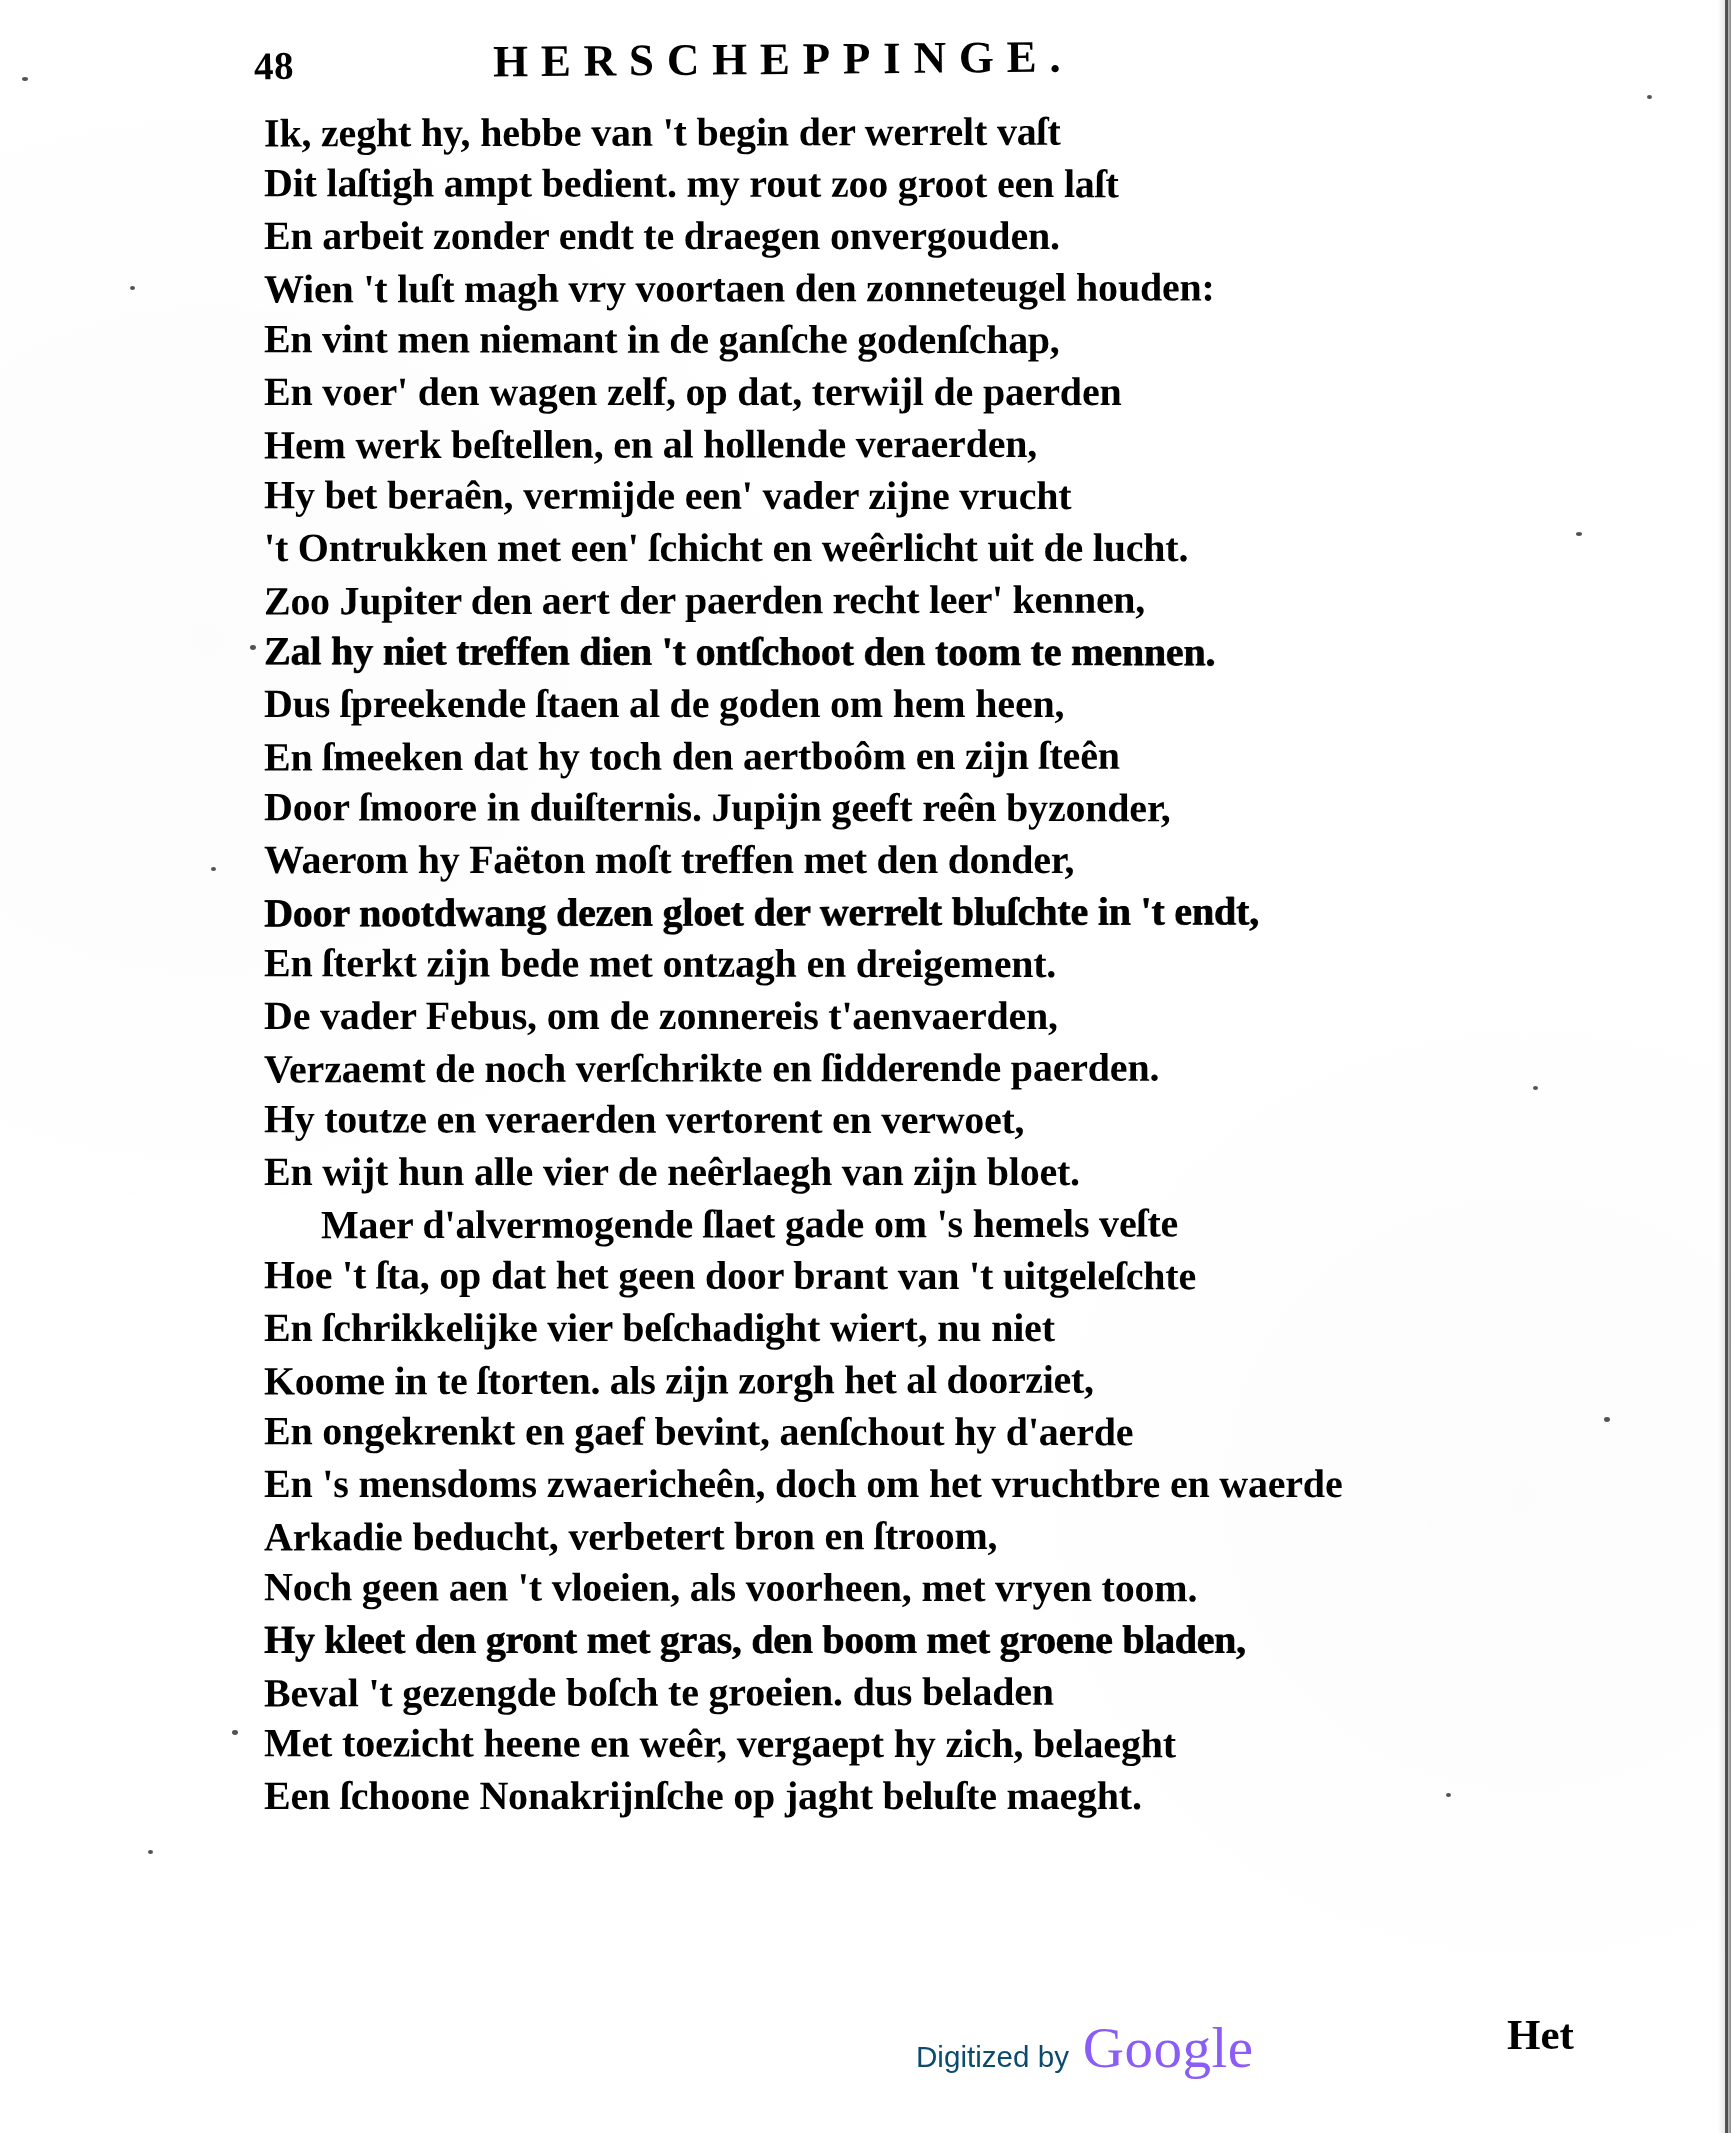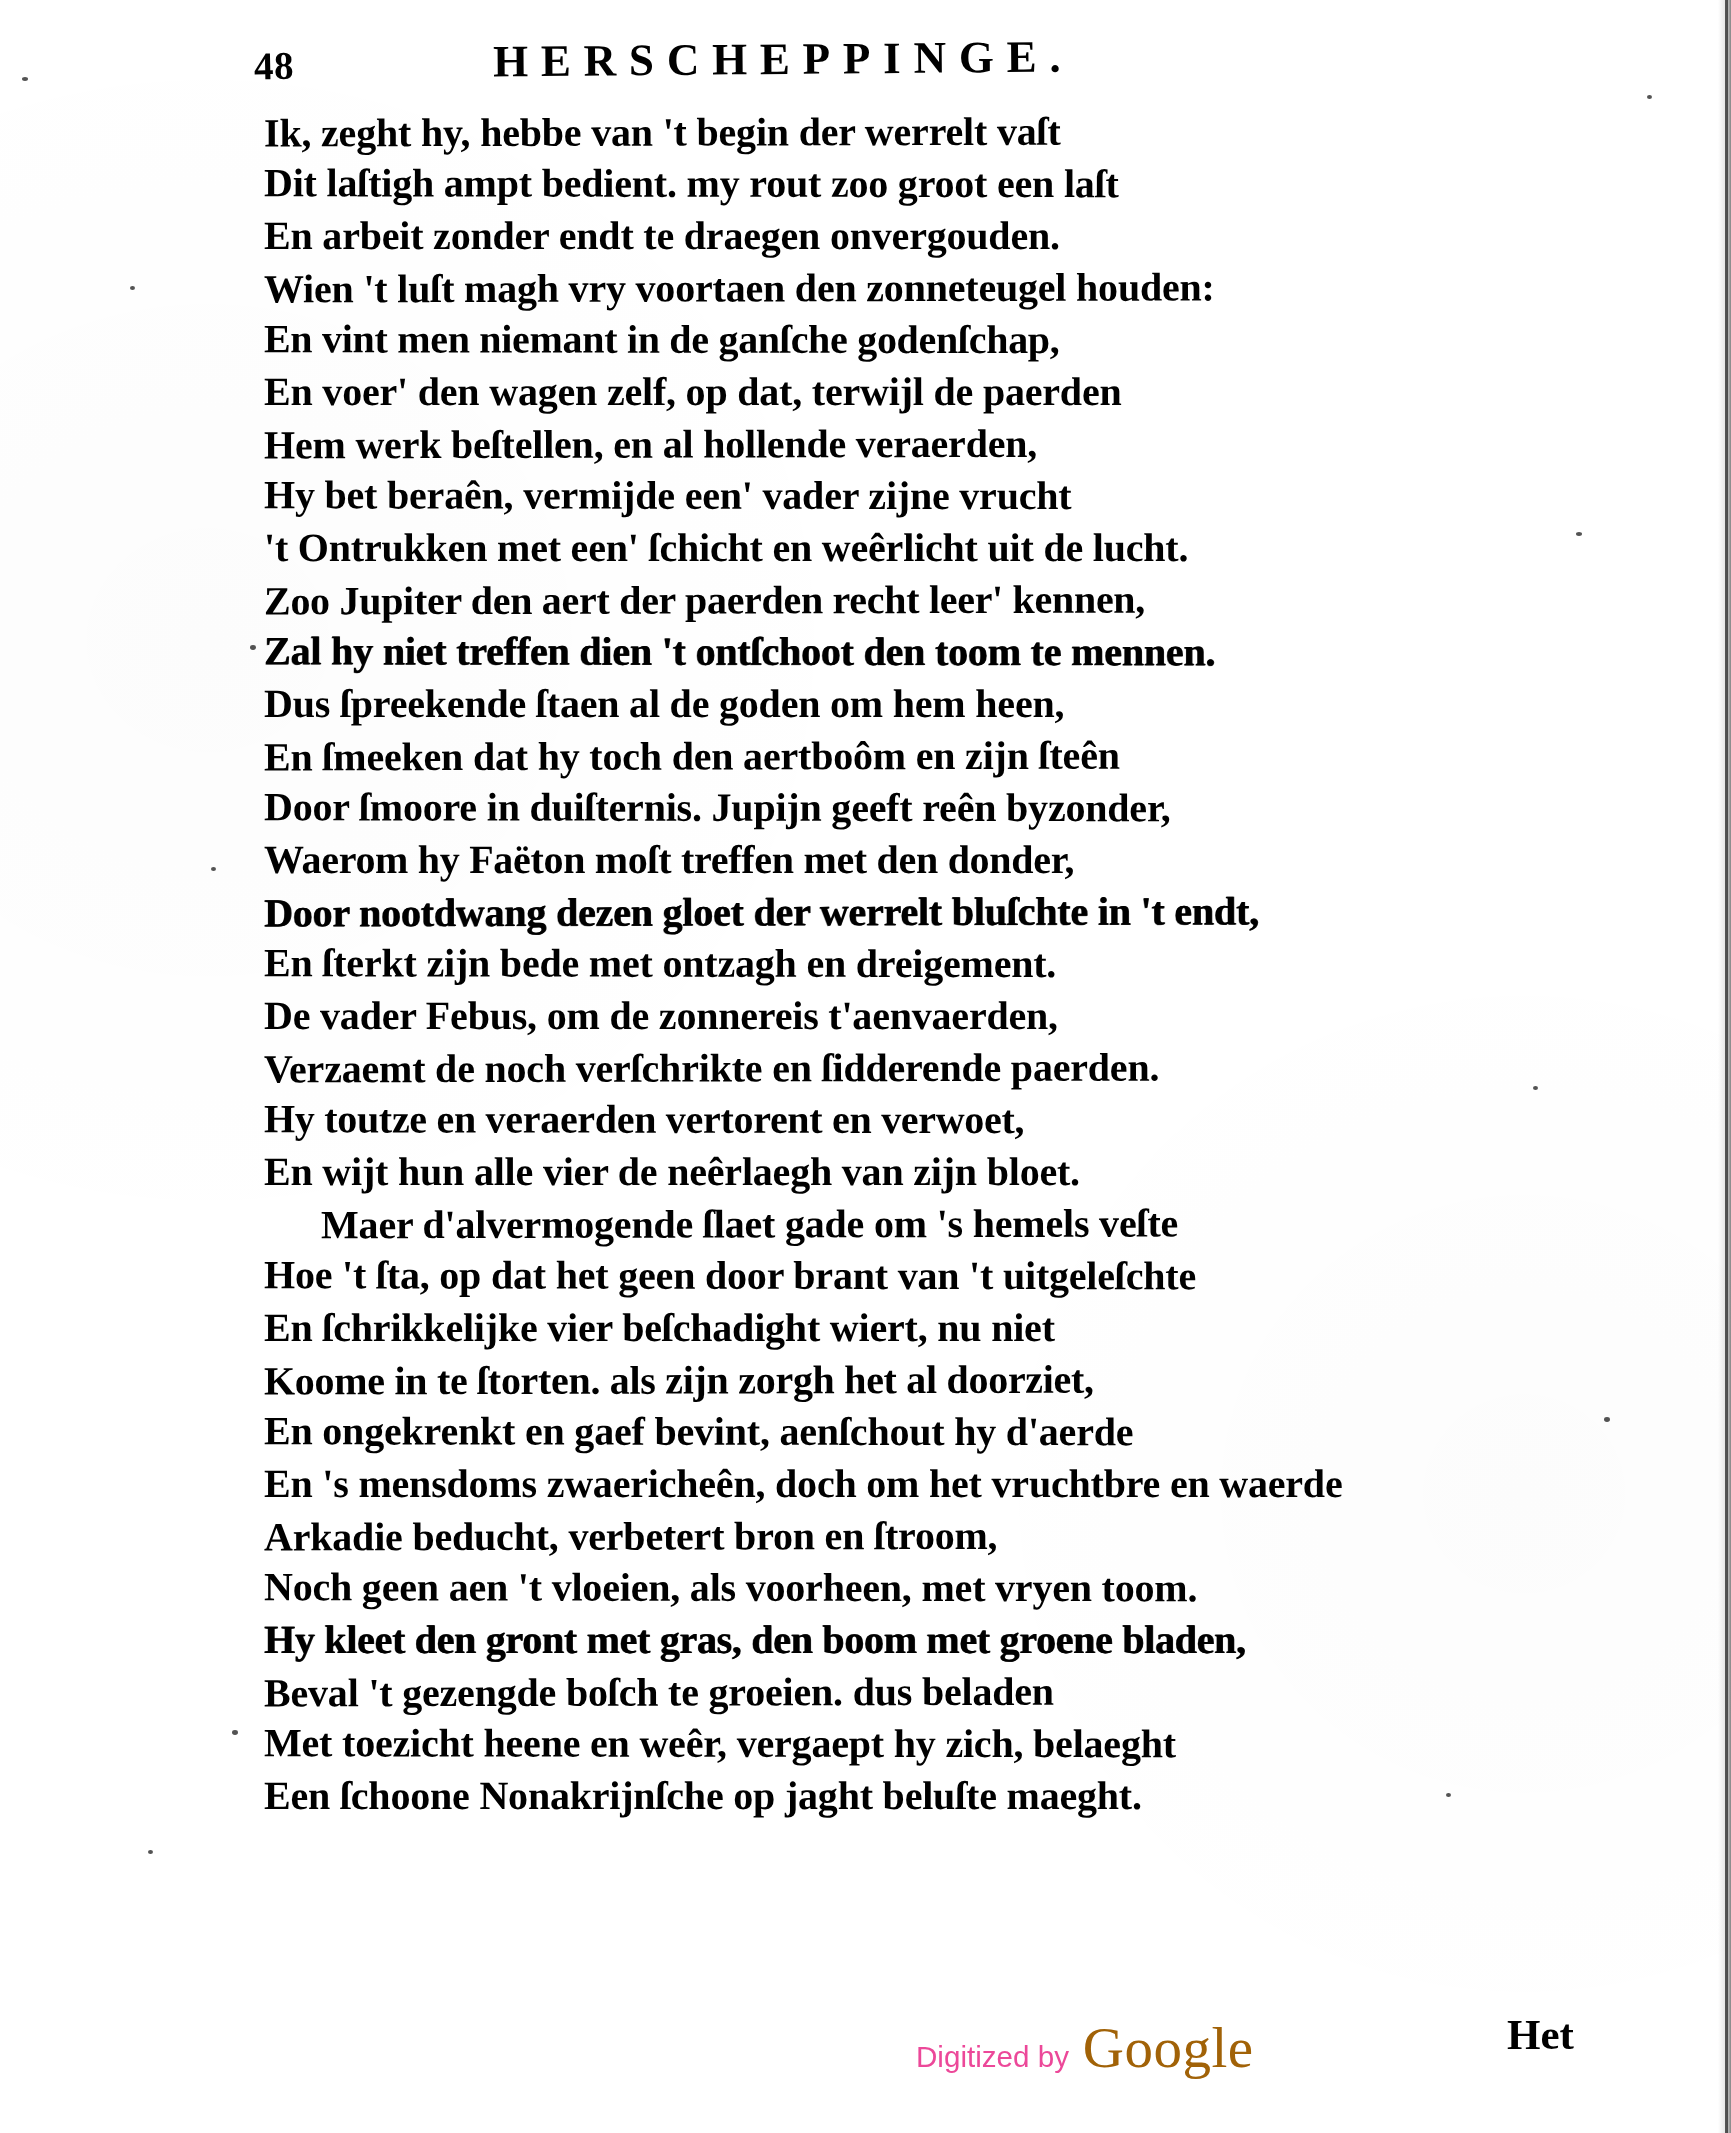--- a/index.html
+++ b/index.html
@@ -126,26 +126,26 @@
     left: 916px;
     top: 2015px;
     display: flex;
     align-items: baseline;
     gap: 13.8px;
     user-select: none;
   }
   #watermark-label {
     font-family: "Liberation Sans", "DejaVu Sans", sans-serif;
     font-size: 29.6px;
-    color: #ec4899;
+    color: #0c4a6e;
   }
   #watermark-brand {
     font-family: "Liberation Serif", "DejaVu Serif", serif;
     font-size: 57px;
-    color: #a16207;
+    color: #8b5cf6;
     letter-spacing: 0.5px;
   }
   #catchword {
     position: absolute;
     left: 1507px;
     top: 2010px;
     font-size: 43px;
     font-weight: 700;
     text-align: center;
   }

